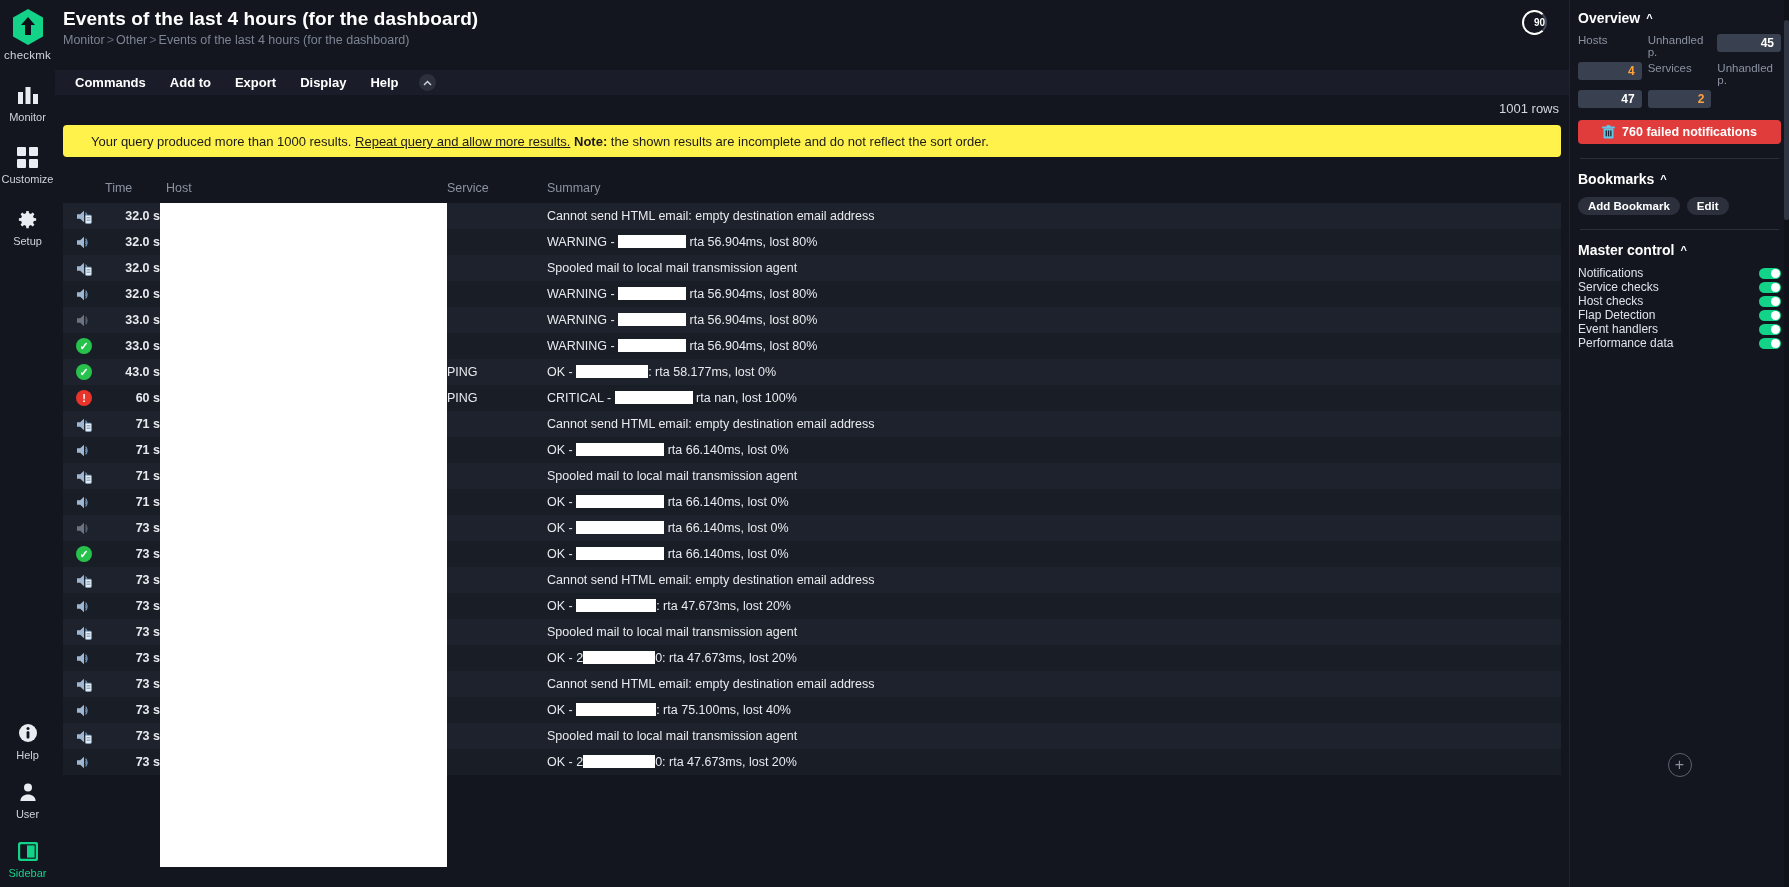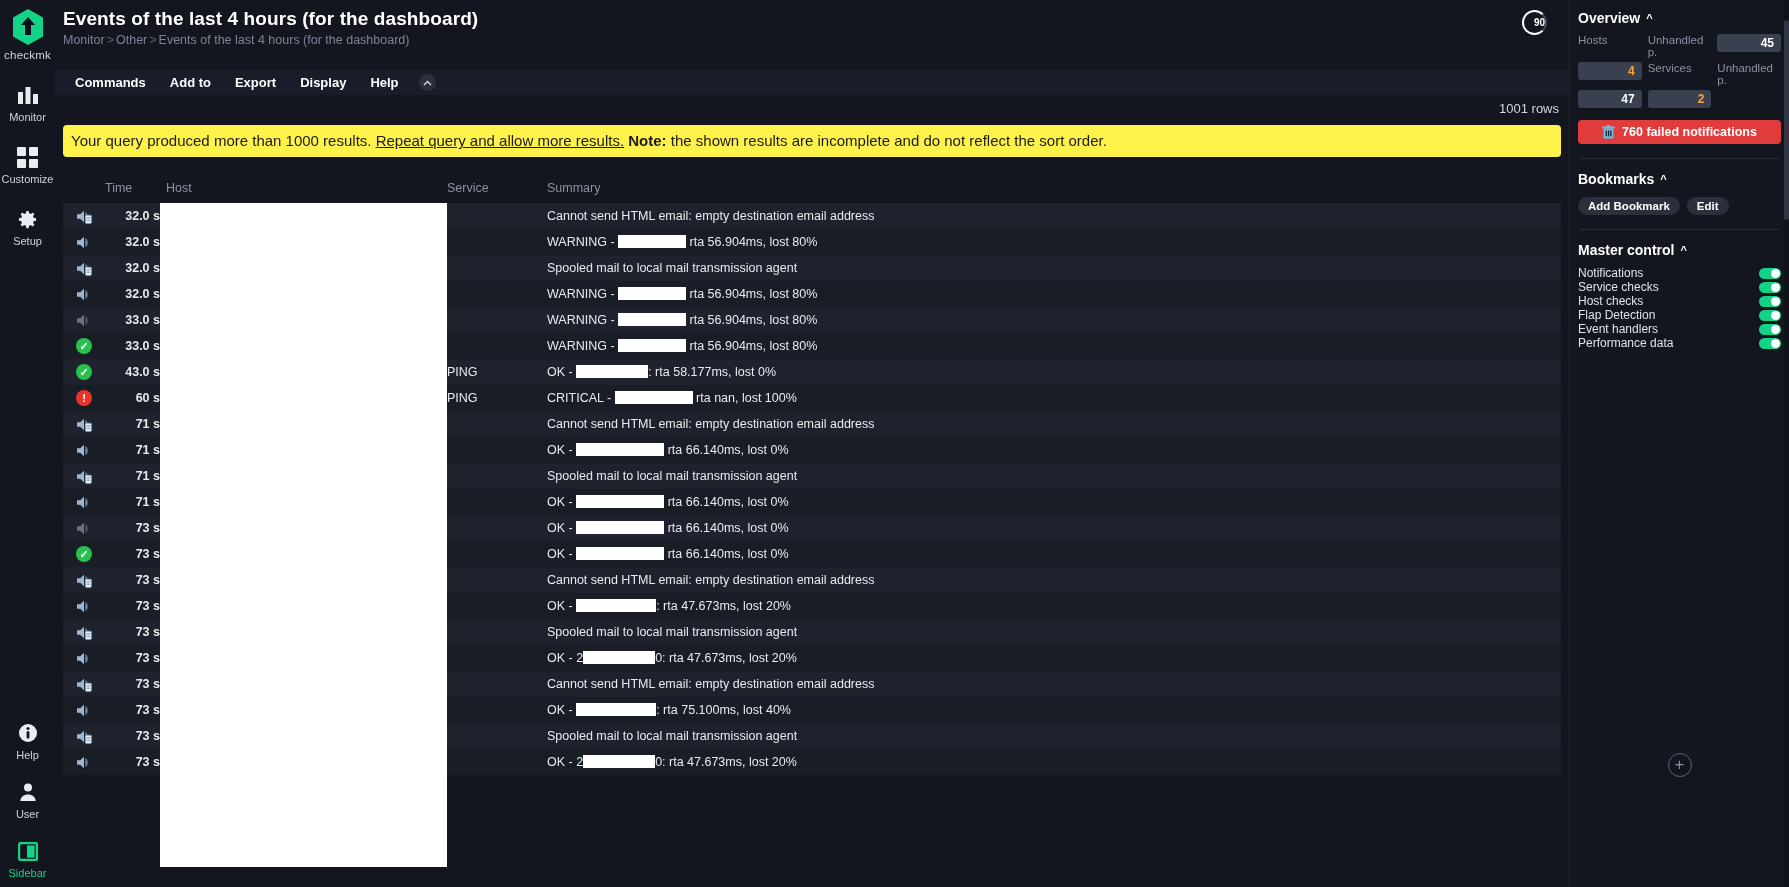--- a/index.html
+++ b/index.html
@@ -78,22 +78,22 @@
   }
   .toggle-pill::after {
     content: ""; position: absolute; left: 1px; top: 1px;
     width: 8px; height: 8px; border-radius: 50%; background: #d5d8de;
   }
 
   .rowcount { text-align: right; font-size: 13px; color: #d3d6dd; padding: 6px 10px 0 0; height: 26px; }
 
   .warnbar {
     margin: 4px 8px 0 8px; background: #fff24a; border-radius: 4px;
-    min-height: 32px; display: flex; align-items: center;
-    padding: 6px 8px; font-size: 15px; color: #1b1b1b; line-height: 1.3;
+    min-height: 32px; display: flex; align-items: flex-end;
+    padding: 6px 28px; font-size: 13px; color: #1b1b1b; line-height: 1.3;
   }
   .warnbar a { color: #1b1b1b; text-decoration: underline; }
   .warnbar b { font-weight: bold; }
 
   
   .tablewrap { margin: 20px 8px 0 8px; flex: 1 1 auto; overflow: hidden; position: relative; }
   table.events { width: 100%; border-collapse: collapse; table-layout: fixed; }
   table.events th {
     text-align: left; font-size: 12.5px; color: #8b92a1; font-weight: normal;
     padding: 4px 0 8px 0;

